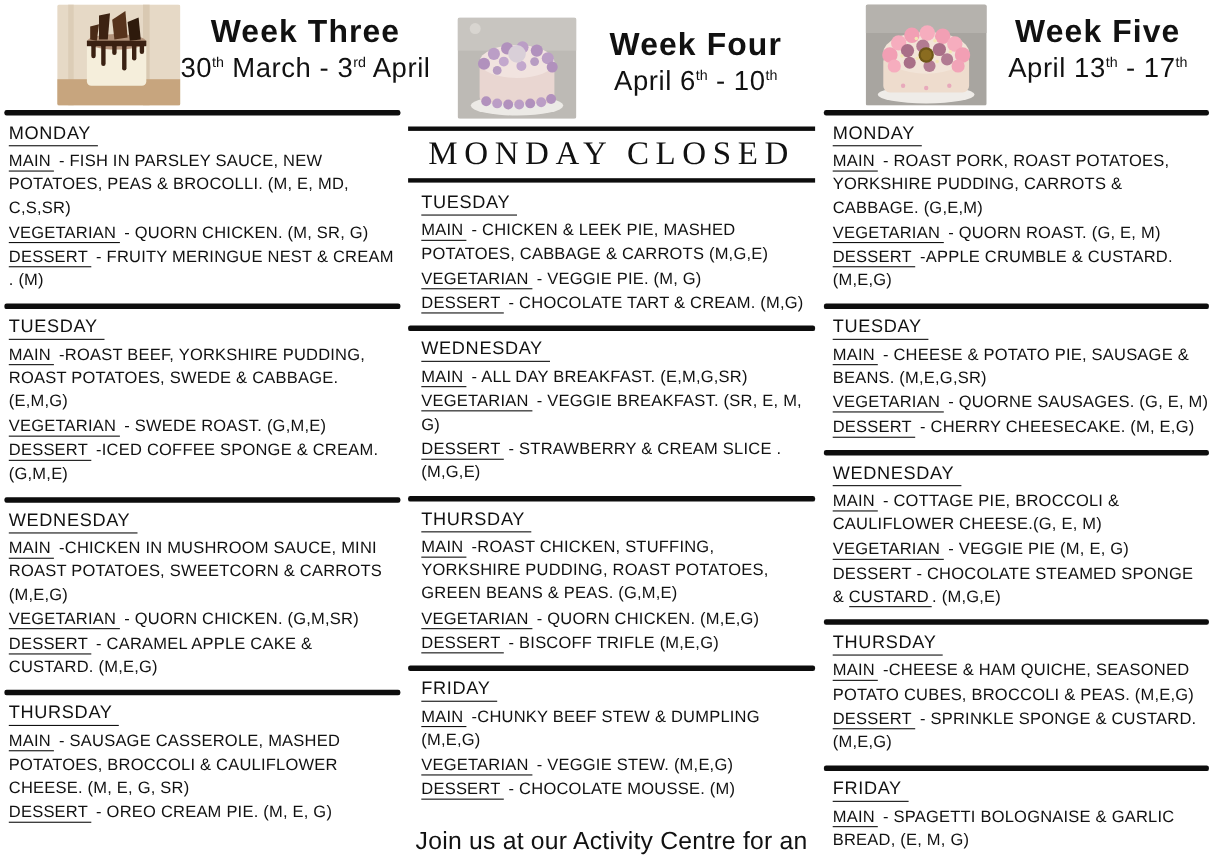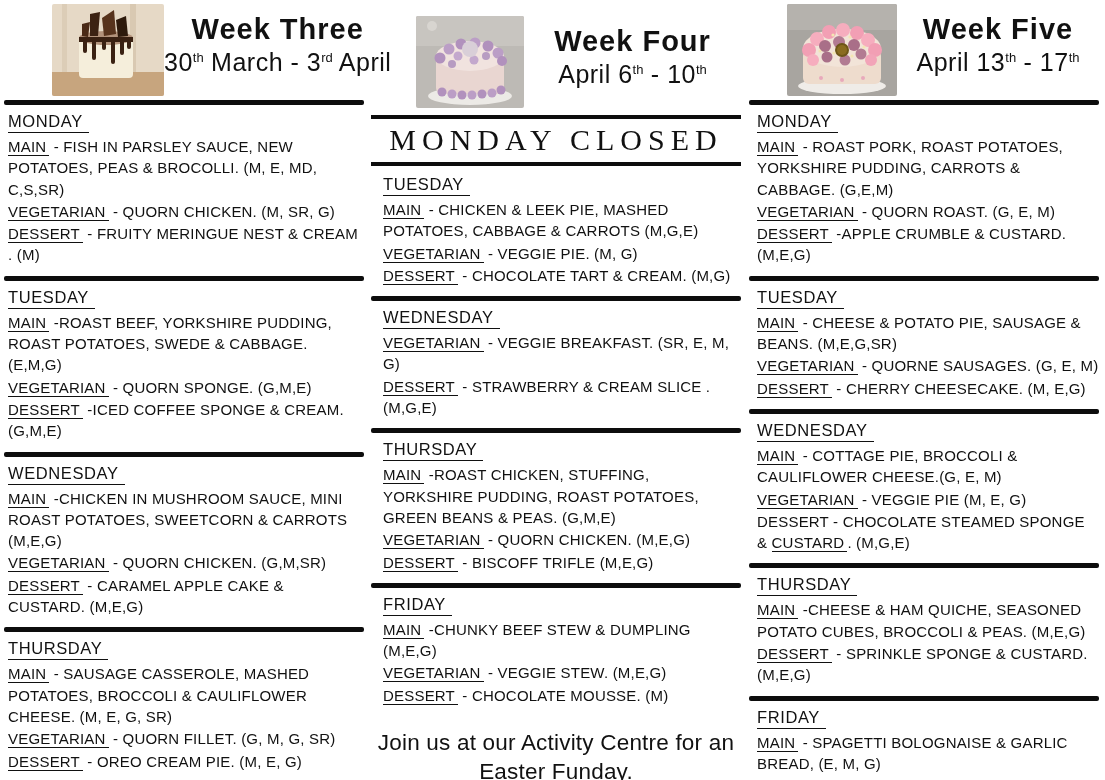--- a/index.html
+++ b/index.html
@@ -78,35 +78,34 @@
         <section class="day">
           <div class="day-name"><span>MONDAY</span></div>
           <div class="menu-line"><span class="ul">MAIN</span><span> - </span><span>FISH IN PARSLEY SAUCE, NEW POTATOES, PEAS &amp; BROCOLLI. (M, E, MD, C,S,SR)</span></div>
           <div class="menu-line"><span class="ul">VEGETARIAN</span><span> - </span><span>QUORN CHICKEN. (M, SR, G)</span></div>
           <div class="menu-line"><span class="ul">DESSERT</span><span> - </span><span>FRUITY MERINGUE NEST &amp; CREAM . (M)</span></div>
         </section>
         <div class="bar"></div>
         <section class="day">
           <div class="day-name"><span>TUESDAY</span></div>
           <div class="menu-line"><span class="ul">MAIN</span><span> -</span><span>ROAST BEEF, YORKSHIRE PUDDING, ROAST POTATOES, SWEDE &amp; CABBAGE. (E,M,G)</span></div>
-          <div class="menu-line"><span class="ul">VEGETARIAN</span><span> - </span><span>QUORN SPONGE. (G,M,E)</span></div>
+          <div class="menu-line"><span class="ul">VEGETARIAN</span><span> - </span><span>SWEDE ROAST. (G,M,E)</span></div>
           <div class="menu-line"><span class="ul">DESSERT</span><span> -</span><span>ICED COFFEE SPONGE &amp; CREAM. (G,M,E)</span></div>
         </section>
         <div class="bar"></div>
         <section class="day">
           <div class="day-name"><span>WEDNESDAY</span></div>
           <div class="menu-line"><span class="ul">MAIN</span><span> -</span><span>CHICKEN IN MUSHROOM SAUCE, MINI ROAST POTATOES, SWEETCORN &amp; CARROTS (M,E,G)</span></div>
           <div class="menu-line"><span class="ul">VEGETARIAN</span><span> - </span><span>QUORN CHICKEN. (G,M,SR)</span></div>
           <div class="menu-line"><span class="ul">DESSERT</span><span> - </span><span>CARAMEL APPLE CAKE &amp; CUSTARD. (M,E,G)</span></div>
         </section>
         <div class="bar"></div>
         <section class="day">
           <div class="day-name"><span>THURSDAY</span></div>
           <div class="menu-line"><span class="ul">MAIN</span><span> - </span><span>SAUSAGE CASSEROLE, MASHED POTATOES, BROCCOLI &amp; CAULIFLOWER CHEESE. (M, E, G, SR)</span></div>
-          <div class="menu-line"><span class="ul">VEGETARIAN</span><span> - </span><span>QUORN FILLET. (G, M, G, SR)</span></div>
           <div class="menu-line"><span class="ul">DESSERT</span><span> - </span><span>OREO CREAM PIE. (M, E, G)</span></div>
         </section>
       </div>
 
   </section>
 
   <section class="col col2">
     <header class="col-header">
       <svg class="cake" width="108" height="92" viewBox="0 0 108 92">
         <rect width="108" height="92" fill="#bdbab5"></rect>
@@ -144,20 +143,21 @@
     <div>
         <section class="day">
           <div class="day-name"><span>TUESDAY</span></div>
           <div class="menu-line"><span class="ul">MAIN</span><span> - </span><span>CHICKEN &amp; LEEK PIE, MASHED POTATOES, CABBAGE &amp; CARROTS (M,G,E)</span></div>
           <div class="menu-line"><span class="ul">VEGETARIAN</span><span> - </span><span>VEGGIE PIE. (M, G)</span></div>
           <div class="menu-line"><span class="ul">DESSERT</span><span> - </span><span>CHOCOLATE TART &amp; CREAM. (M,G)</span></div>
         </section>
         <div class="bar"></div>
         <section class="day">
           <div class="day-name"><span>WEDNESDAY</span></div>
+          <div class="menu-line"><span class="ul">MAIN</span><span> - </span><span>ALL DAY BREAKFAST. (E,M,G,SR)</span></div>
           <div class="menu-line"><span class="ul">VEGETARIAN</span><span> - </span><span>VEGGIE BREAKFAST. (SR, E, M, G)</span></div>
           <div class="menu-line"><span class="ul">DESSERT</span><span> - </span><span>STRAWBERRY &amp; CREAM SLICE . (M,G,E)</span></div>
         </section>
         <div class="bar"></div>
         <section class="day">
           <div class="day-name"><span>THURSDAY</span></div>
           <div class="menu-line"><span class="ul">MAIN</span><span> -</span><span>ROAST CHICKEN, STUFFING, YORKSHIRE PUDDING, ROAST POTATOES, GREEN BEANS &amp; PEAS. (G,M,E)</span></div>
           <div class="menu-line"><span class="ul">VEGETARIAN</span><span> - </span><span>QUORN CHICKEN. (M,E,G)</span></div>
           <div class="menu-line"><span class="ul">DESSERT</span><span> - </span><span>BISCOFF TRIFLE (M,E,G)</span></div>
         </section>

